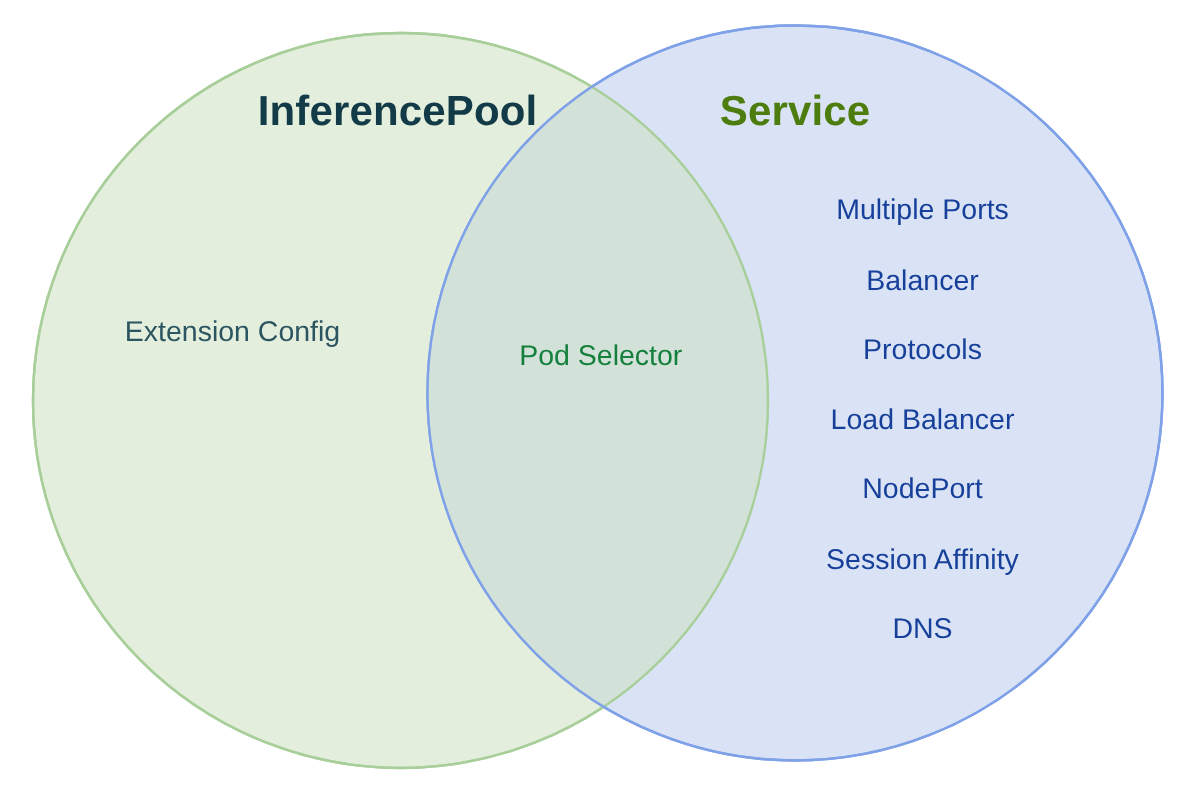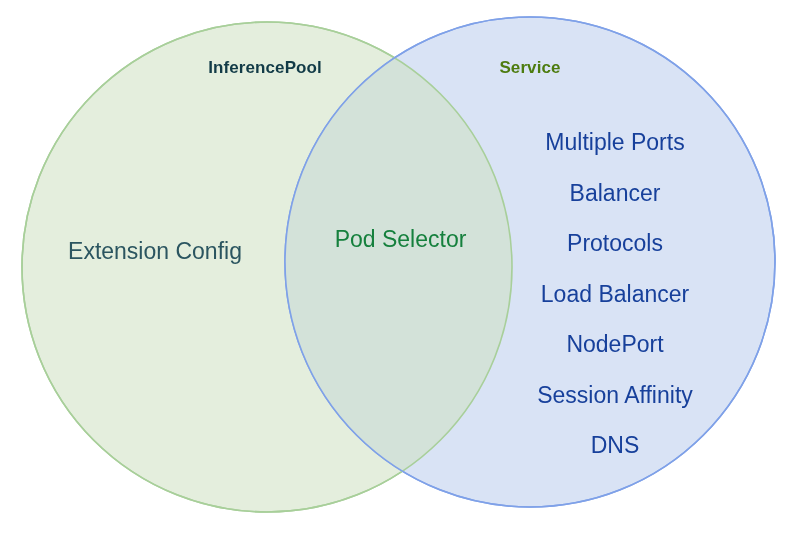--- a/index.html
+++ b/index.html
@@ -33,54 +33,54 @@
     width: 800px;
     height: 533px;
     pointer-events: none;
   }
   .label-block {
     position: absolute;
     text-align: center;
     pointer-events: auto;
   }
   .circle-title {
-    font-size: 17px;
+    font-size: 28px;
     font-weight: bold;
     letter-spacing: 0.1px;
     white-space: nowrap;
   }
   .title-left {
     color: #123b47;
   }
   .title-right {
     color: #17409b;
   }
   .item-list {
     list-style: none;
     margin: 0;
     padding: 0;
   }
   .item {
-    font-size: 23px;
+    font-size: 19px;
     font-weight: 400;
     line-height: 1;
     white-space: nowrap;
   }
   .item-left, .item-mid {
     color: #2b5560;
   }
   .item-right {
     color: #17409b;
   }
 
   
   #title-left-block  { left: 140px; top: 58px;  width: 250px; }
   #title-right-block { left: 420px; top: 58px;  width: 220px; }
 
-  #list-left-block   { left: 35px;  top: 240px; width: 240px; }
+  #list-left-block   { left: 35px;  top: 212px; width: 240px; }
   #list-left-block .item { margin-bottom: 27px; }
 
   #list-mid-block    { left: 318px; top: 228px; width: 165px; }
   #list-mid-block .item { margin-bottom: 27px; }
 
   #list-right-block  { left: 495px; top: 131px; width: 240px; }
   #list-right-block .item { margin-bottom: 27.5px; }
   #list-right-block .item:last-child { margin-bottom: 0; }
 </style>
 </head>

